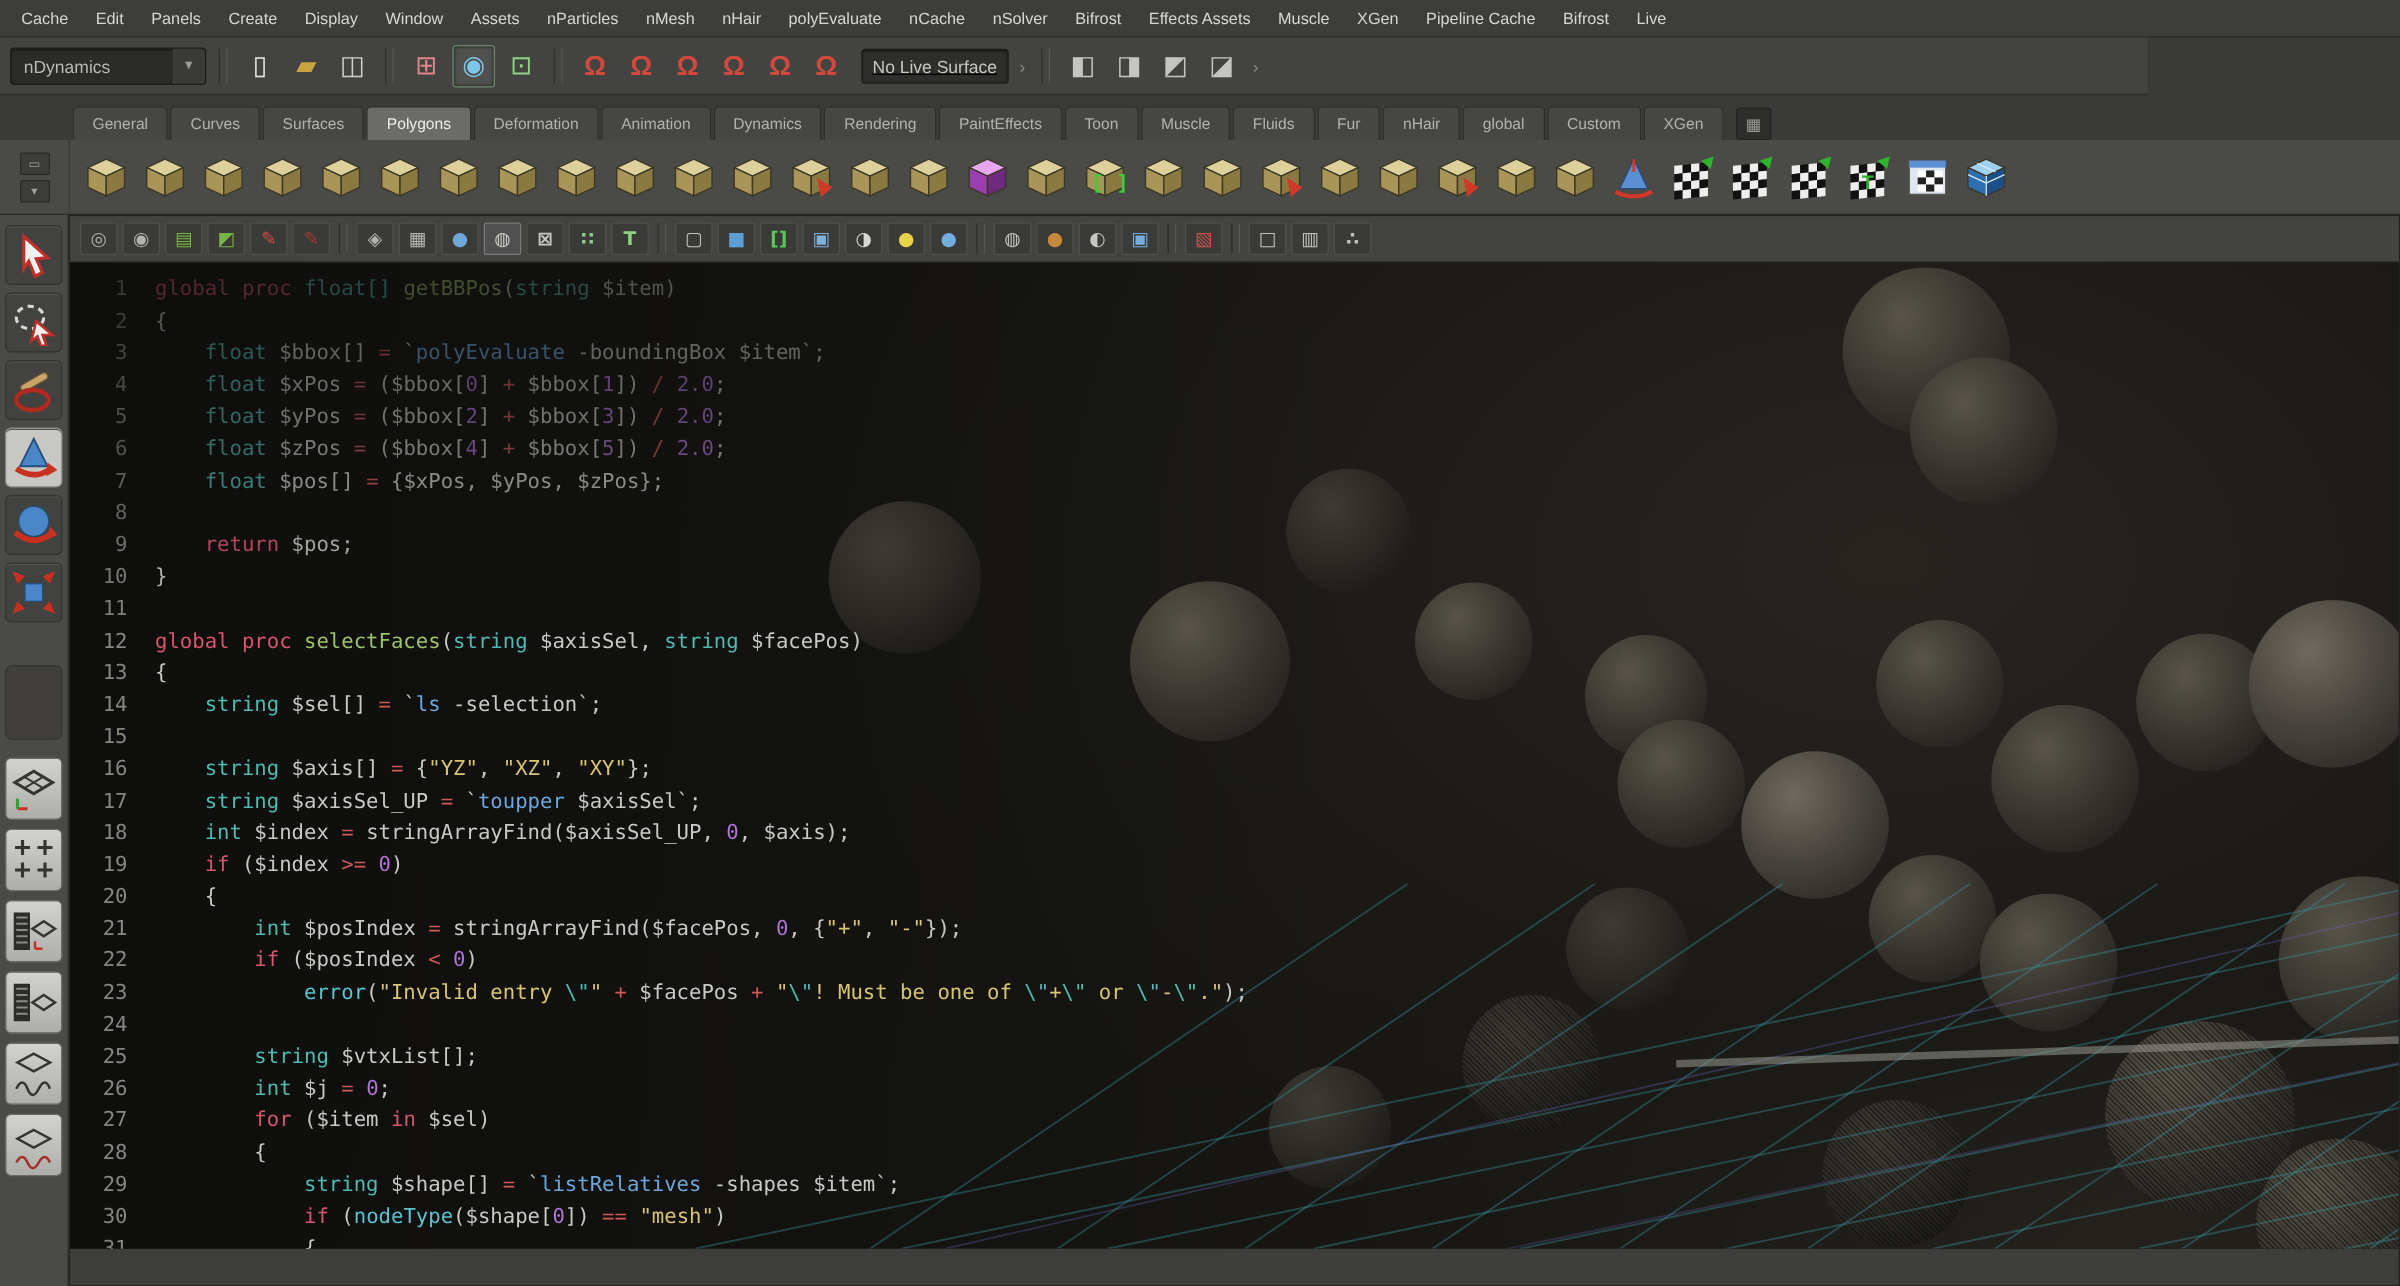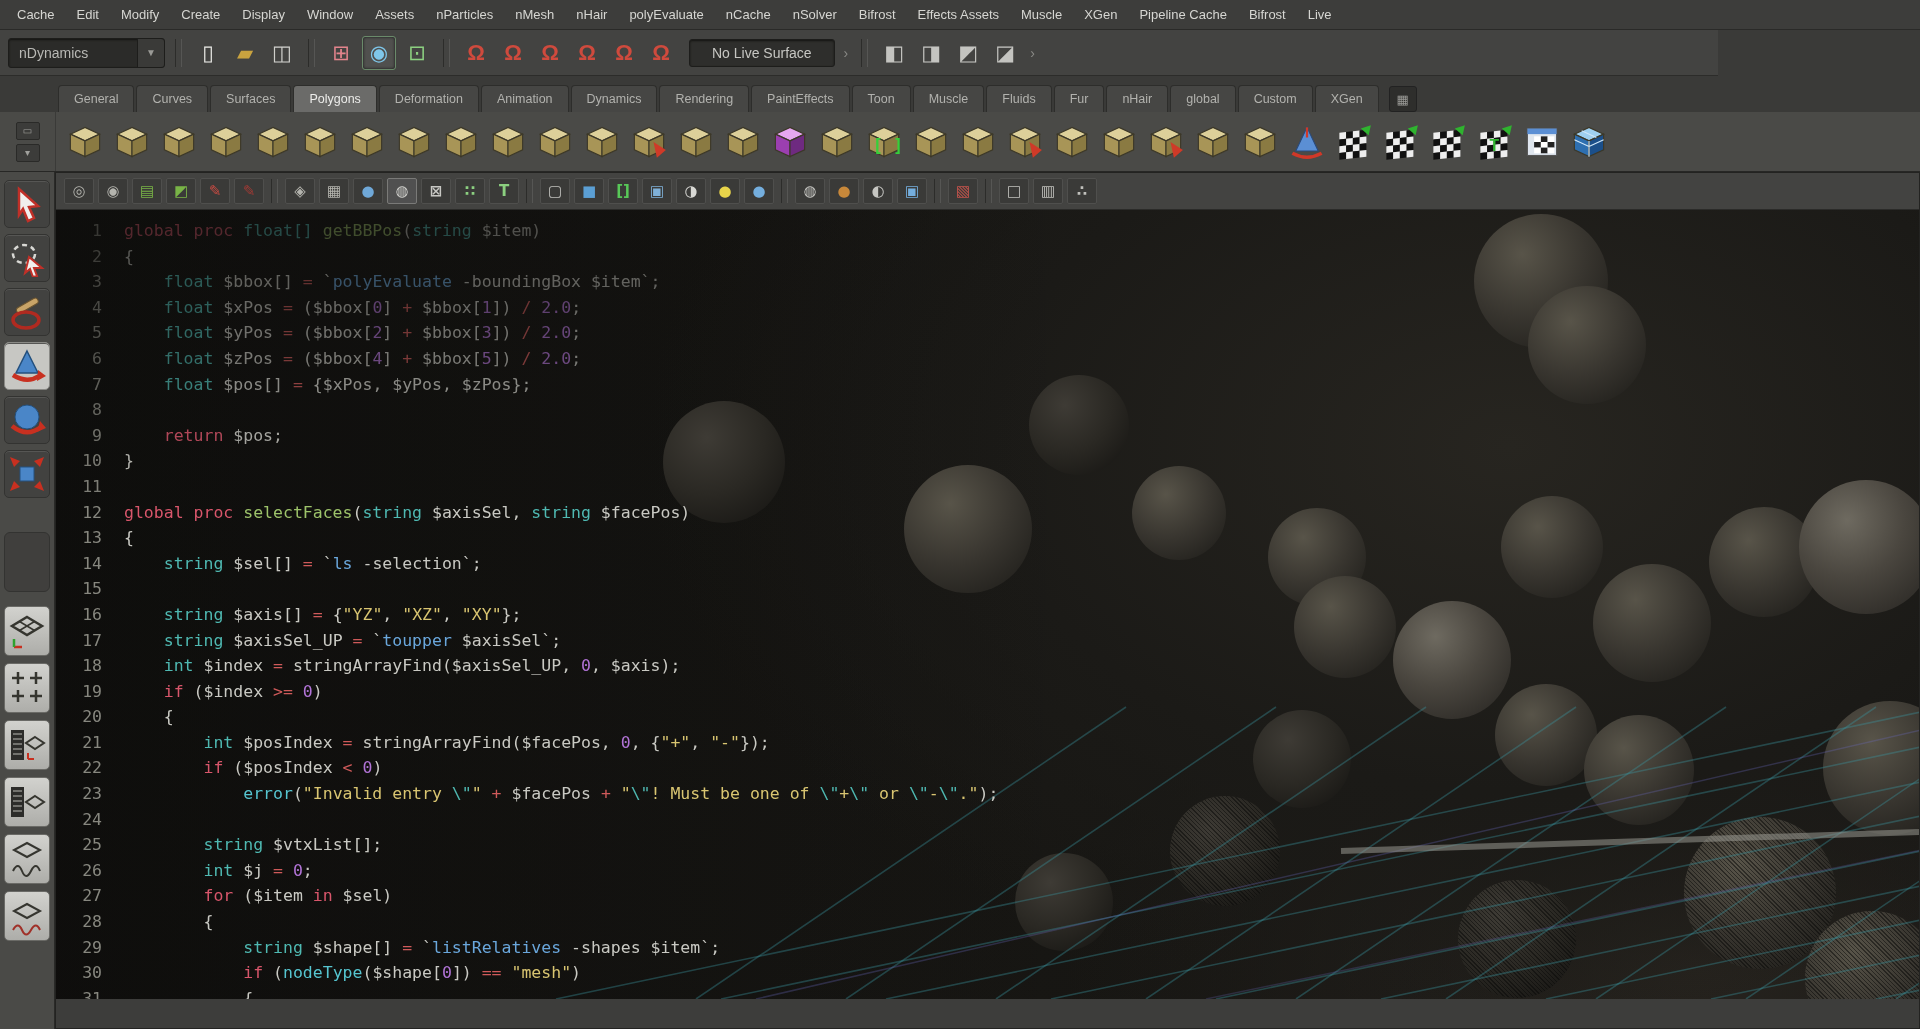--- a/index.html
+++ b/index.html
@@ -19,21 +19,21 @@
   .dropdown .dd-val{color:#b9b9b5;font-size:14px;padding:0 10px;width:108px;}
   .dropdown .dd-btn{width:26px;height:100%;display:flex;align-items:center;justify-content:center;
     color:#9a9a96;background:#3a3a38;border-left:1px solid #1d1d1b;font-size:10px;border-radius:0 3px 3px 0;}
   .grip{width:5px;height:28px;border-left:1px solid #2c2c2a;border-right:1px solid #565654;margin:0 4px;}
   .tb-group{display:flex;align-items:center;gap:5px;}
   .tbi{width:32px;height:32px;display:flex;align-items:center;justify-content:center;font-size:21px;
     border-radius:3px;cursor:default;}
   .tbi.magnet{font-size:22px;font-weight:bold;}
   .tbi.active-mode{background:#50504e;border:1px solid #6a8a6a;box-shadow:inset 0 0 3px #111;}
   .live-surface{height:26px;background:#2e2e2c;border:1px solid #1d1d1b;border-radius:3px;
-    box-shadow:inset 0 1px 2px #141412;display:flex;align-items:center;padding:0 22px;margin-left:6px;}
+    box-shadow:inset 0 1px 2px #141412;display:flex;align-items:center;padding:0 8px;margin-left:6px;text-decoration:underline;}
   .live-surface span{color:#c6c6c2;font-size:14px;}
   .chev{color:#8a8a86;font-size:14px;padding:0 3px;}
 
   
   #shelftabs{position:absolute;left:0;top:76px;width:1920px;height:36px;background:#3a3a38;
     display:flex;align-items:flex-end;padding-left:58px;box-sizing:border-box;}
   .shelf-tab{height:26px;line-height:26px;padding:0 15px;margin-right:2px;font-size:12.5px;color:#b2b2ae;
     background:#464644;border:1px solid #2d2d2b;border-bottom:none;border-radius:4px 4px 0 0;cursor:default;}
   .shelf-tab.active{background:#6b6b69;color:#ececea;}
   .tab-end{height:24px;width:26px;margin-left:8px;background:#2e2e2c;border:1px solid #222;
@@ -106,21 +106,21 @@
   .v{color:var(--c-variable);}
 </style>
 </head>
 <body>
 
 <div class="window">
 
   <div id="menubar">
       <div class="menu-item">Cache</div>
       <div class="menu-item">Edit</div>
-      <div class="menu-item">Modify</div>
+      <div class="menu-item">Panels</div>
       <div class="menu-item">Create</div>
       <div class="menu-item">Display</div>
       <div class="menu-item">Window</div>
       <div class="menu-item">Assets</div>
       <div class="menu-item">nParticles</div>
       <div class="menu-item">nMesh</div>
       <div class="menu-item">nHair</div>
       <div class="menu-item">polyEvaluate</div>
       <div class="menu-item">nCache</div>
       <div class="menu-item">nSolver</div>

